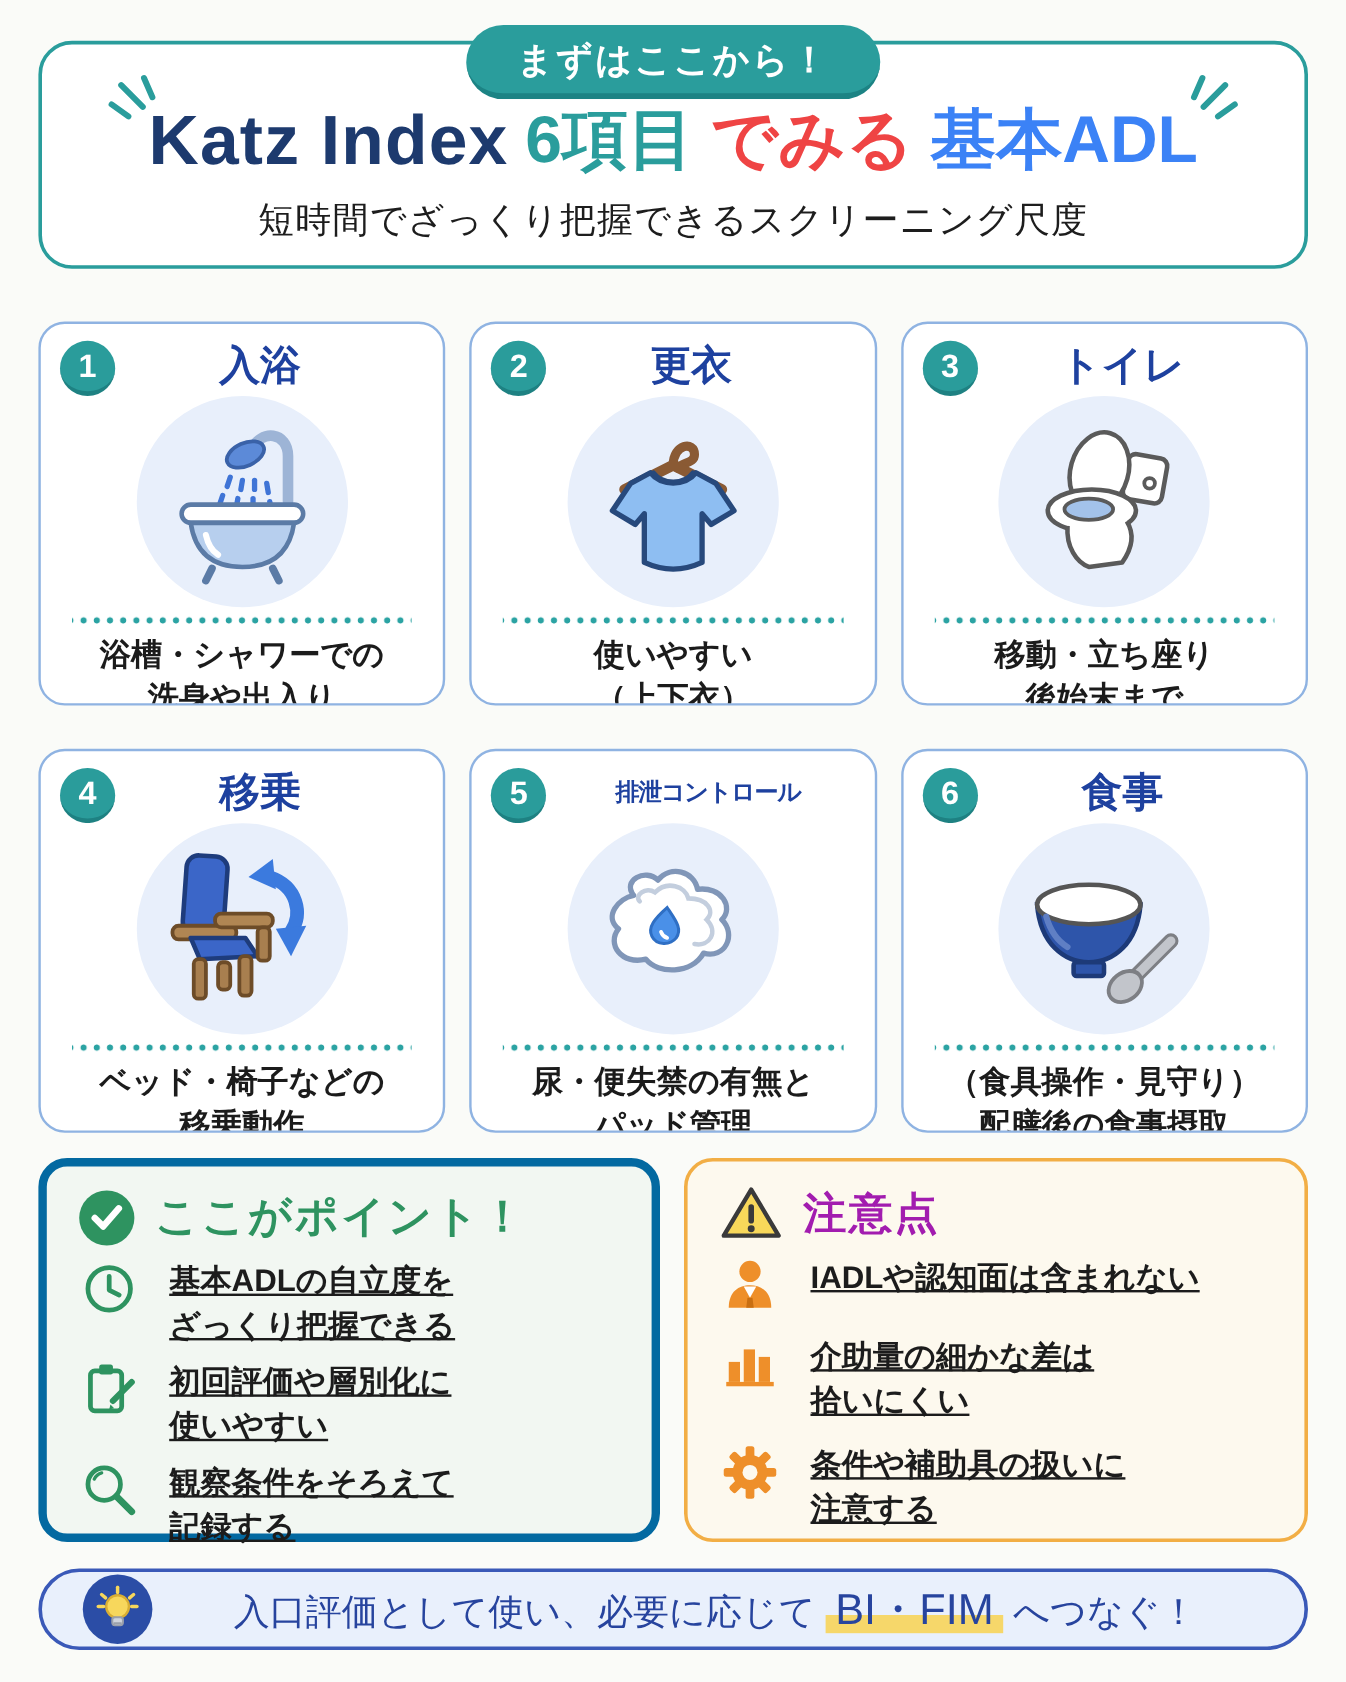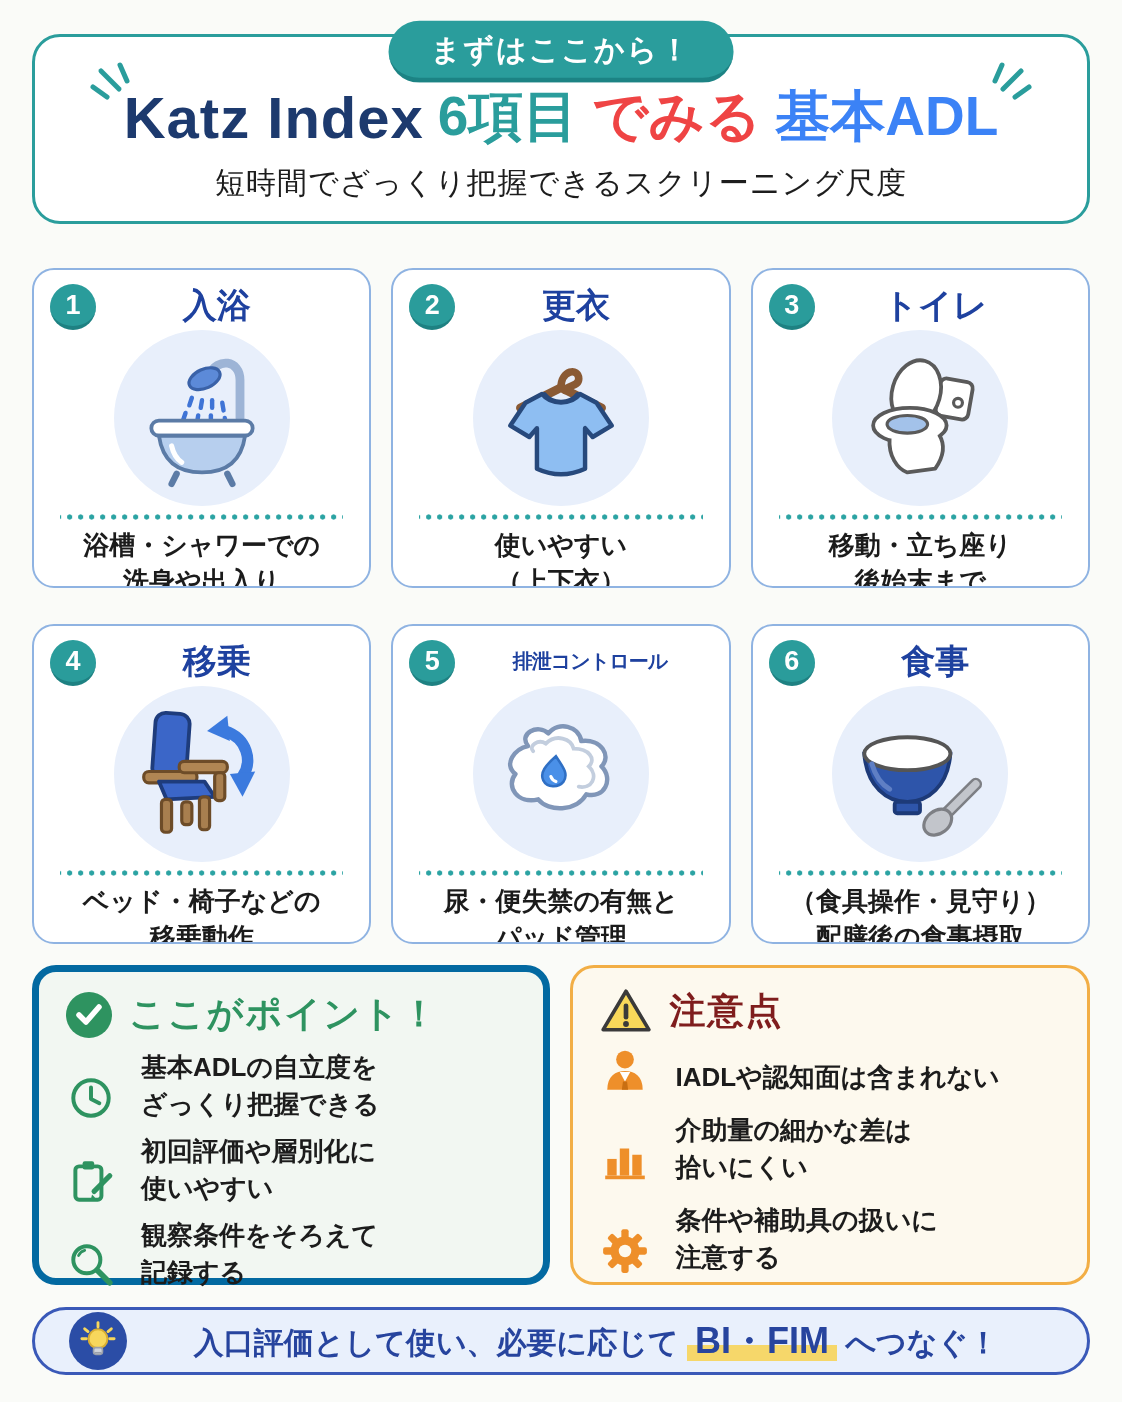--- a/index.html
+++ b/index.html
@@ -110,22 +110,22 @@
     display:grid;
     grid-template-columns:49% 1fr;
     gap:20px;
   }
   .panel { height:320px; border-radius:24px; padding:18px 22px 0 26px; }
   .panel.green  { background:#f2f7f2; border:7px solid #0369a1; }
   .panel.orange { background:#fdf9ee; border:3px solid #f2ae45; }
   .panel-title-row { display:flex; align-items:center; gap:16px; margin-bottom:10px; }
   .panel-title { font-size:36px; font-weight:800; letter-spacing:2px; }
   .panel.green  .panel-title { color:#2e9360; }
-  .panel.orange .panel-title { color:#7f1d1d; }
-  .panel-item { display:flex; align-items:flex-end; gap:24px; margin-bottom:10px; }
+  .panel.orange .panel-title { color:#a21caf; }
+  .panel-item { display:flex; align-items:flex-start; gap:24px; margin-bottom:10px;text-decoration:underline; }
   .panel-item .item-icon { flex:0 0 52px; display:flex; justify-content:center; }
   .item-text { font-size:26px; font-weight:700; line-height:1.42; color:#1c1c1c; }
   .panel.orange .panel-item { margin-bottom:16px; }
 
   
   .footer-pill {
     position:relative;
     margin-top:22px;
     height:68px;
     background:#e9f0fc;
@@ -135,21 +135,21 @@
     padding-left:70px;
   }
   .bulb-circle {
     position:absolute; left:34px; top:50%;
     transform:translateY(-50%);
     width:58px; height:58px;
     background:#2b4da6;
     border-radius:50%;
     display:flex; align-items:center; justify-content:center;
   }
-  .footer-text { font-size:30px; font-weight:700; color:#27449e; white-space:nowrap; }
+  .footer-text { font-size:30px; font-weight:400; color:#27449e; white-space:nowrap; }
   .footer-highlight {
     font-size:36px;
     padding:0 8px;
     background:linear-gradient(transparent 62%, #f6d76a 62%);
   }
 </style>
 </head>
 <body>
 
 <div class="page">

